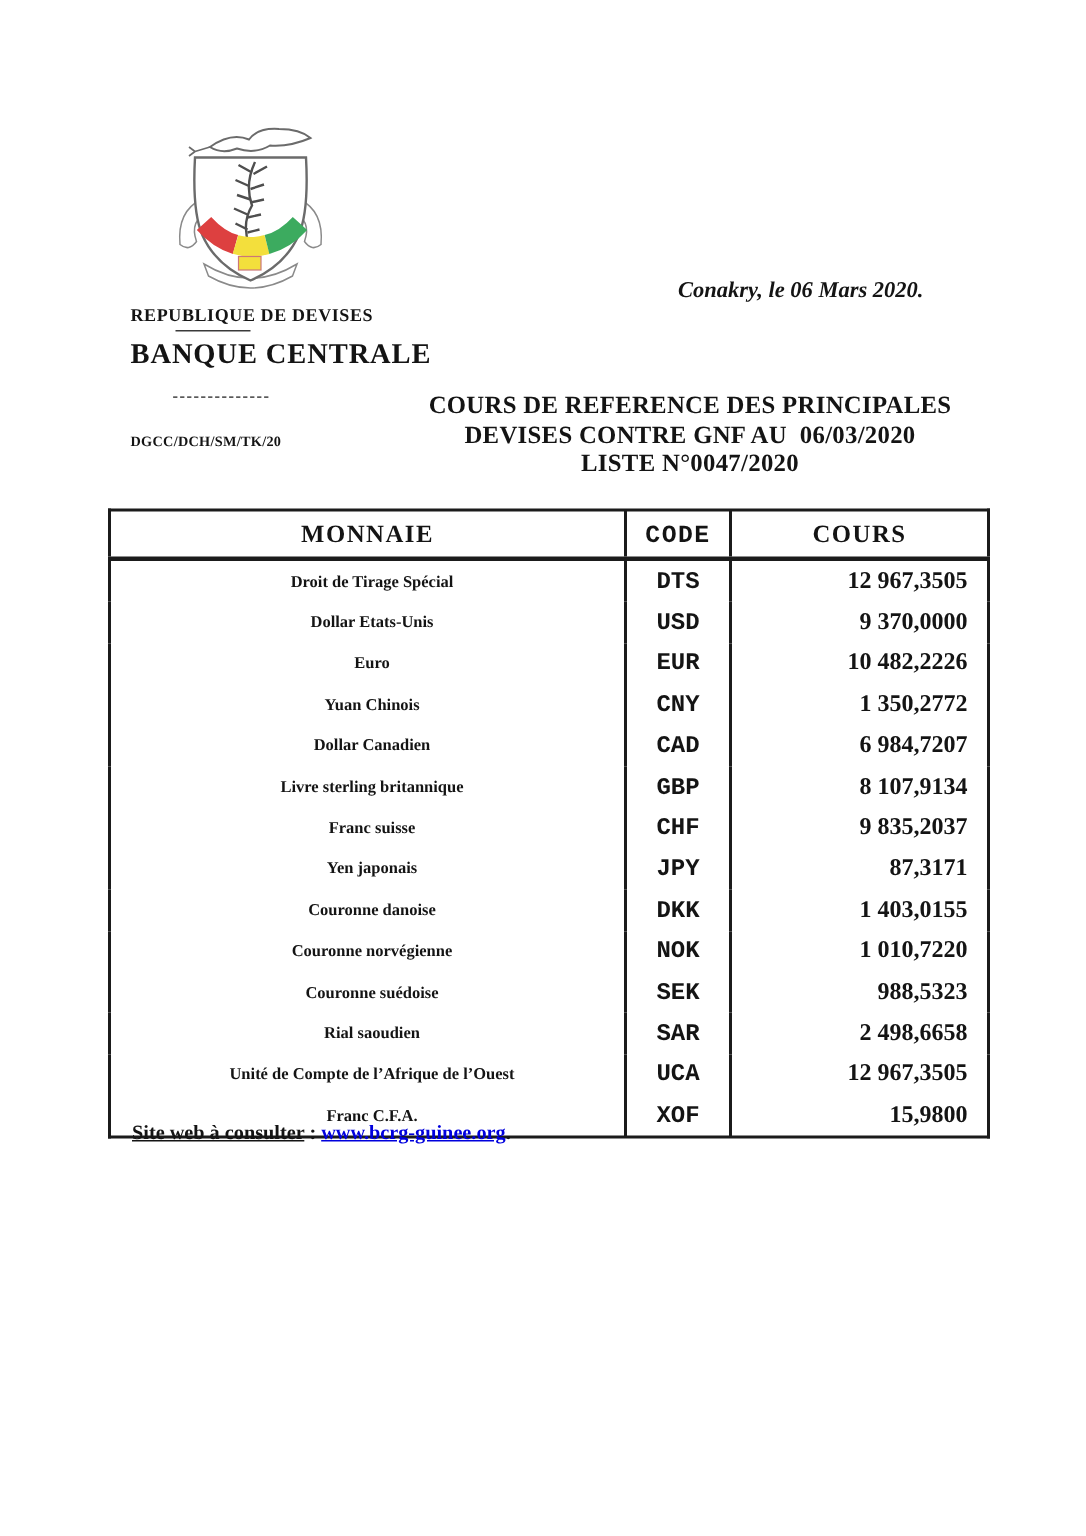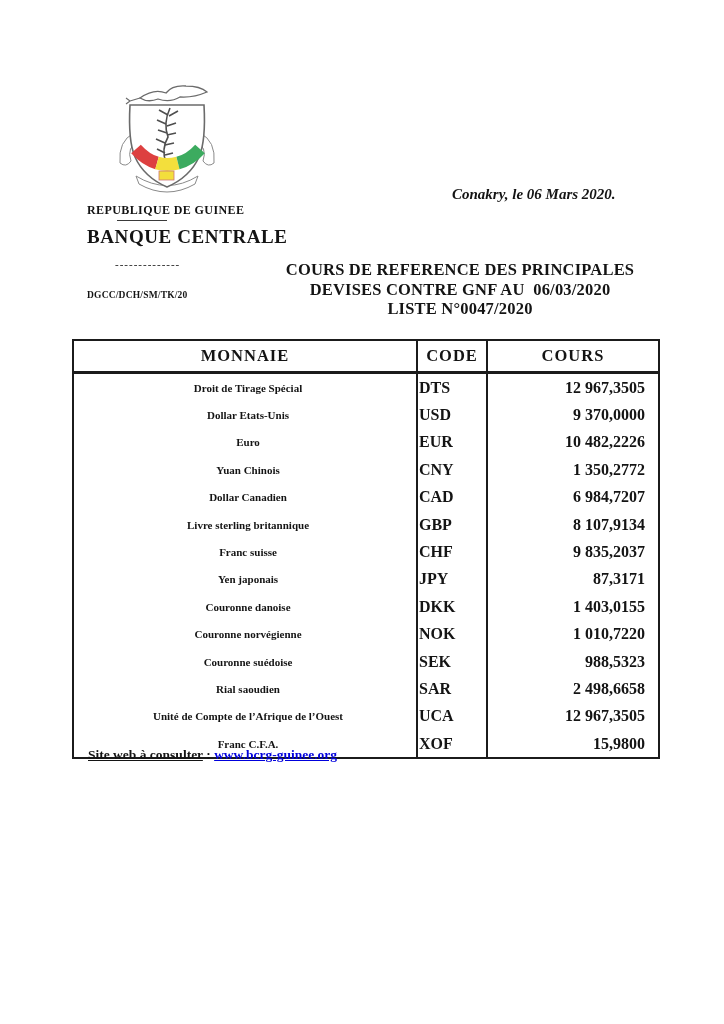--- a/index.html
+++ b/index.html
@@ -32,23 +32,23 @@
 
   
   #rates{left:72px;top:339px;}
   table{border-collapse:collapse;table-layout:fixed;width:586px;border:2px solid #1b1b1b;}
   col.c-monnaie{width:344px;}
   col.c-code{width:70px;}
   col.c-cours{width:172px;}
   th{height:28px;font-size:16.5px;font-weight:bold;letter-spacing:1px;text-align:center;border-bottom:3px solid #1b1b1b;margin-left:33px;}
   td{height:25.4px;font-weight:bold;overflow:hidden;white-space:nowrap;}
   td.monnaie{font-size:11px;text-align:center;padding-left:7px;}
-  td.code{font-size:16px;}
+  td.code{font-size:16px;text-align:center;}
   td.cours{font-size:16px;text-align:right;padding-right:13px;margin-left:16px;}
-  .v-code{border-left:2px solid #1b1b1b;border-right:2px solid #1b1b1b;}
+  .v-code{border-left:2px solid #1b1b1b;border-right:2px solid #1b1b1b;font-family:Liberation Mono, monospace;}
 
   
   #footer{left:88px;top:747px;font-size:13.5px;font-weight:bold;}
   #footer .label{text-decoration:underline;}
   #footer .pre{white-space:pre;}
   #footer a{font-weight:bold;text-decoration:underline;}
 </style>
 </head>
 <body>
 
@@ -71,21 +71,21 @@
     </g>
 
     <path d="M30,66 Q40,77 51,80" stroke="#dd4040" stroke-width="13" fill="none"></path>
     <path d="M51,80 Q61,83 72,80" stroke="#f3df3c" stroke-width="13" fill="none"></path>
     <path d="M72,80 Q84,77 94,66" stroke="#3cab5f" stroke-width="13" fill="none"></path>
     <rect x="53" y="88" width="15" height="9" fill="#f3df3c" stroke="#cc7777" stroke-width="0.8"></rect>
   </svg>
 </div>
 
 <div class="abs" id="org">
-  <div class="republic">REPUBLIQUE DE GUINEE</div>
+  <div class="republic">REPUBLIQUE DE DEVISES</div>
   <div class="republic-rule"></div>
   <div class="bank">BANQUE CENTRALE</div>
   <div class="dashes">--------------</div>
 </div>
 
 <div class="abs" id="dateline">Conakry, le 06 Mars 2020.</div>
 
 <div class="abs" id="reference">DGCC/DCH/SM/TK/20</div>
 
 <div class="abs" id="title">

